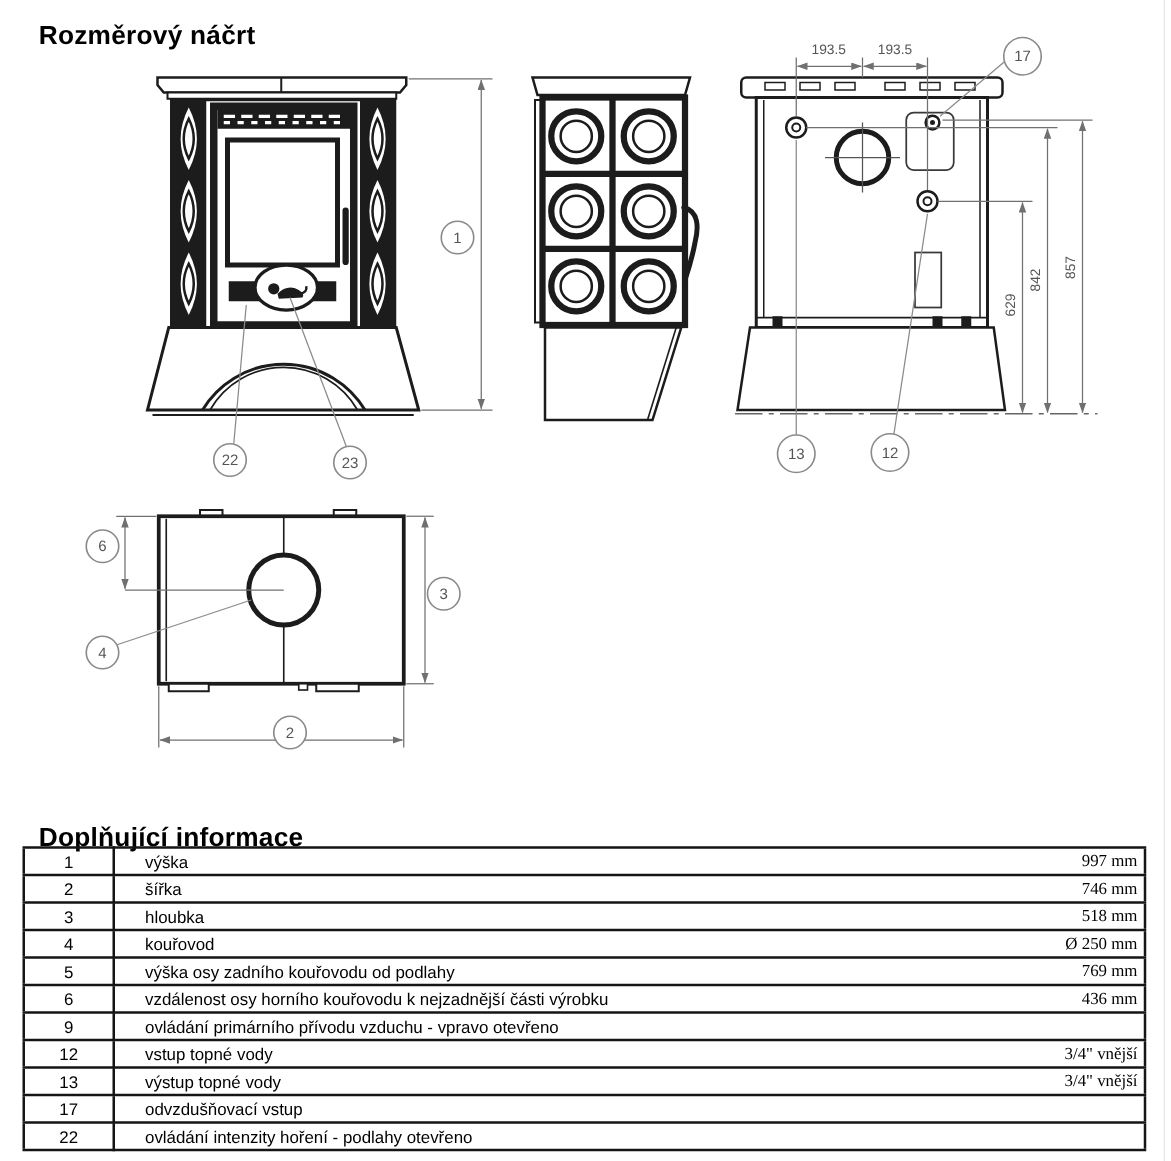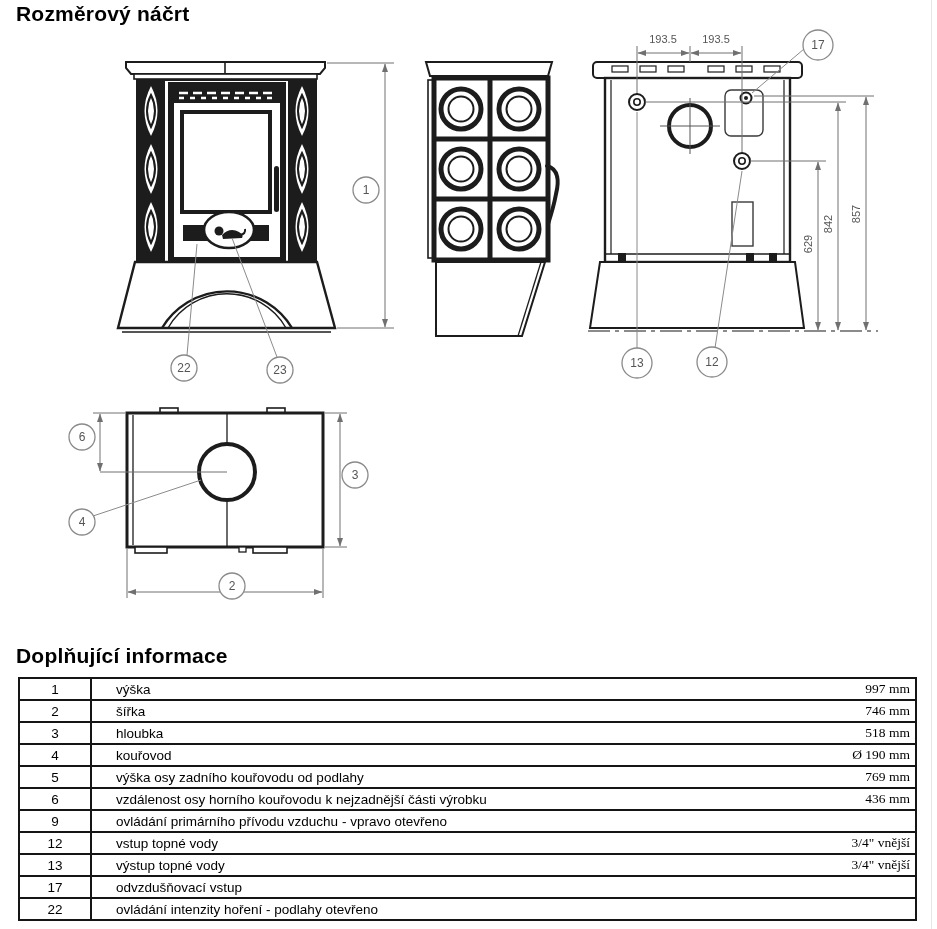--- a/index.html
+++ b/index.html
@@ -1,18 +1,18 @@
 <!DOCTYPE html>
 <html><head>
 <meta charset="utf-8">
 <style>
   html,body{margin:0;padding:0;background:#fff;}
   body{width:937px;height:929px;position:relative;overflow:hidden;
        font-family:"Liberation Sans","DejaVu Sans",sans-serif;color:#000;}
-  .page-title{position:absolute;left:16px;margin:0;font-size:21px;font-weight:700;letter-spacing:.2px;}
+  .page-title{position:absolute;left:16px;margin:15px;font-size:21px;font-weight:700;letter-spacing:.2px;}
   #title-drawing{top:2px;}
   #title-info{top:644px;}
   .view{position:absolute;}
   #front-view{left:78px;top:38px;}
   #side-view{left:420px;top:50px;}
   #rear-view{left:588px;top:26px;}
   #top-view{left:55px;top:395px;}
   .page-edge{position:absolute;left:931px;top:0;width:1px;height:929px;background:#e7e7e7;}
   
   .info-table{position:absolute;left:18px;top:677px;width:899px;border-collapse:collapse;}
@@ -326,21 +326,21 @@
       <td class="c-value">746 mm</td>
     </tr>
     <tr>
       <td class="c-num">3</td>
       <td class="c-label">hloubka</td>
       <td class="c-value">518 mm</td>
     </tr>
     <tr>
       <td class="c-num">4</td>
       <td class="c-label">kouřovod</td>
-      <td class="c-value">Ø 190 mm</td>
+      <td class="c-value">Ø 250 mm</td>
     </tr>
     <tr>
       <td class="c-num">5</td>
       <td class="c-label">výška osy zadního kouřovodu od podlahy</td>
       <td class="c-value">769 mm</td>
     </tr>
     <tr>
       <td class="c-num">6</td>
       <td class="c-label">vzdálenost osy horního kouřovodu k nejzadnější části výrobku</td>
       <td class="c-value">436 mm</td>

